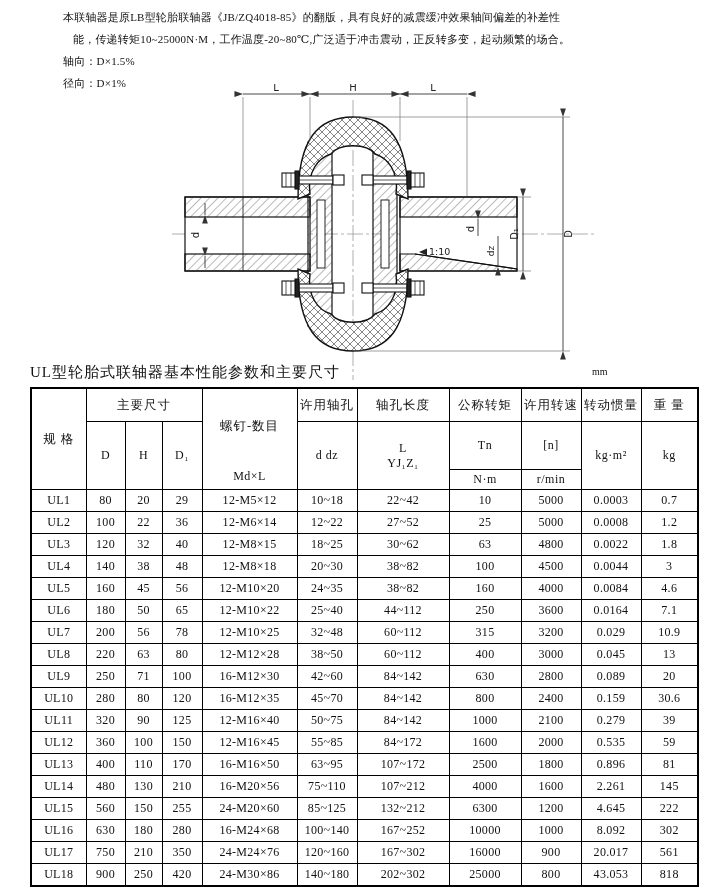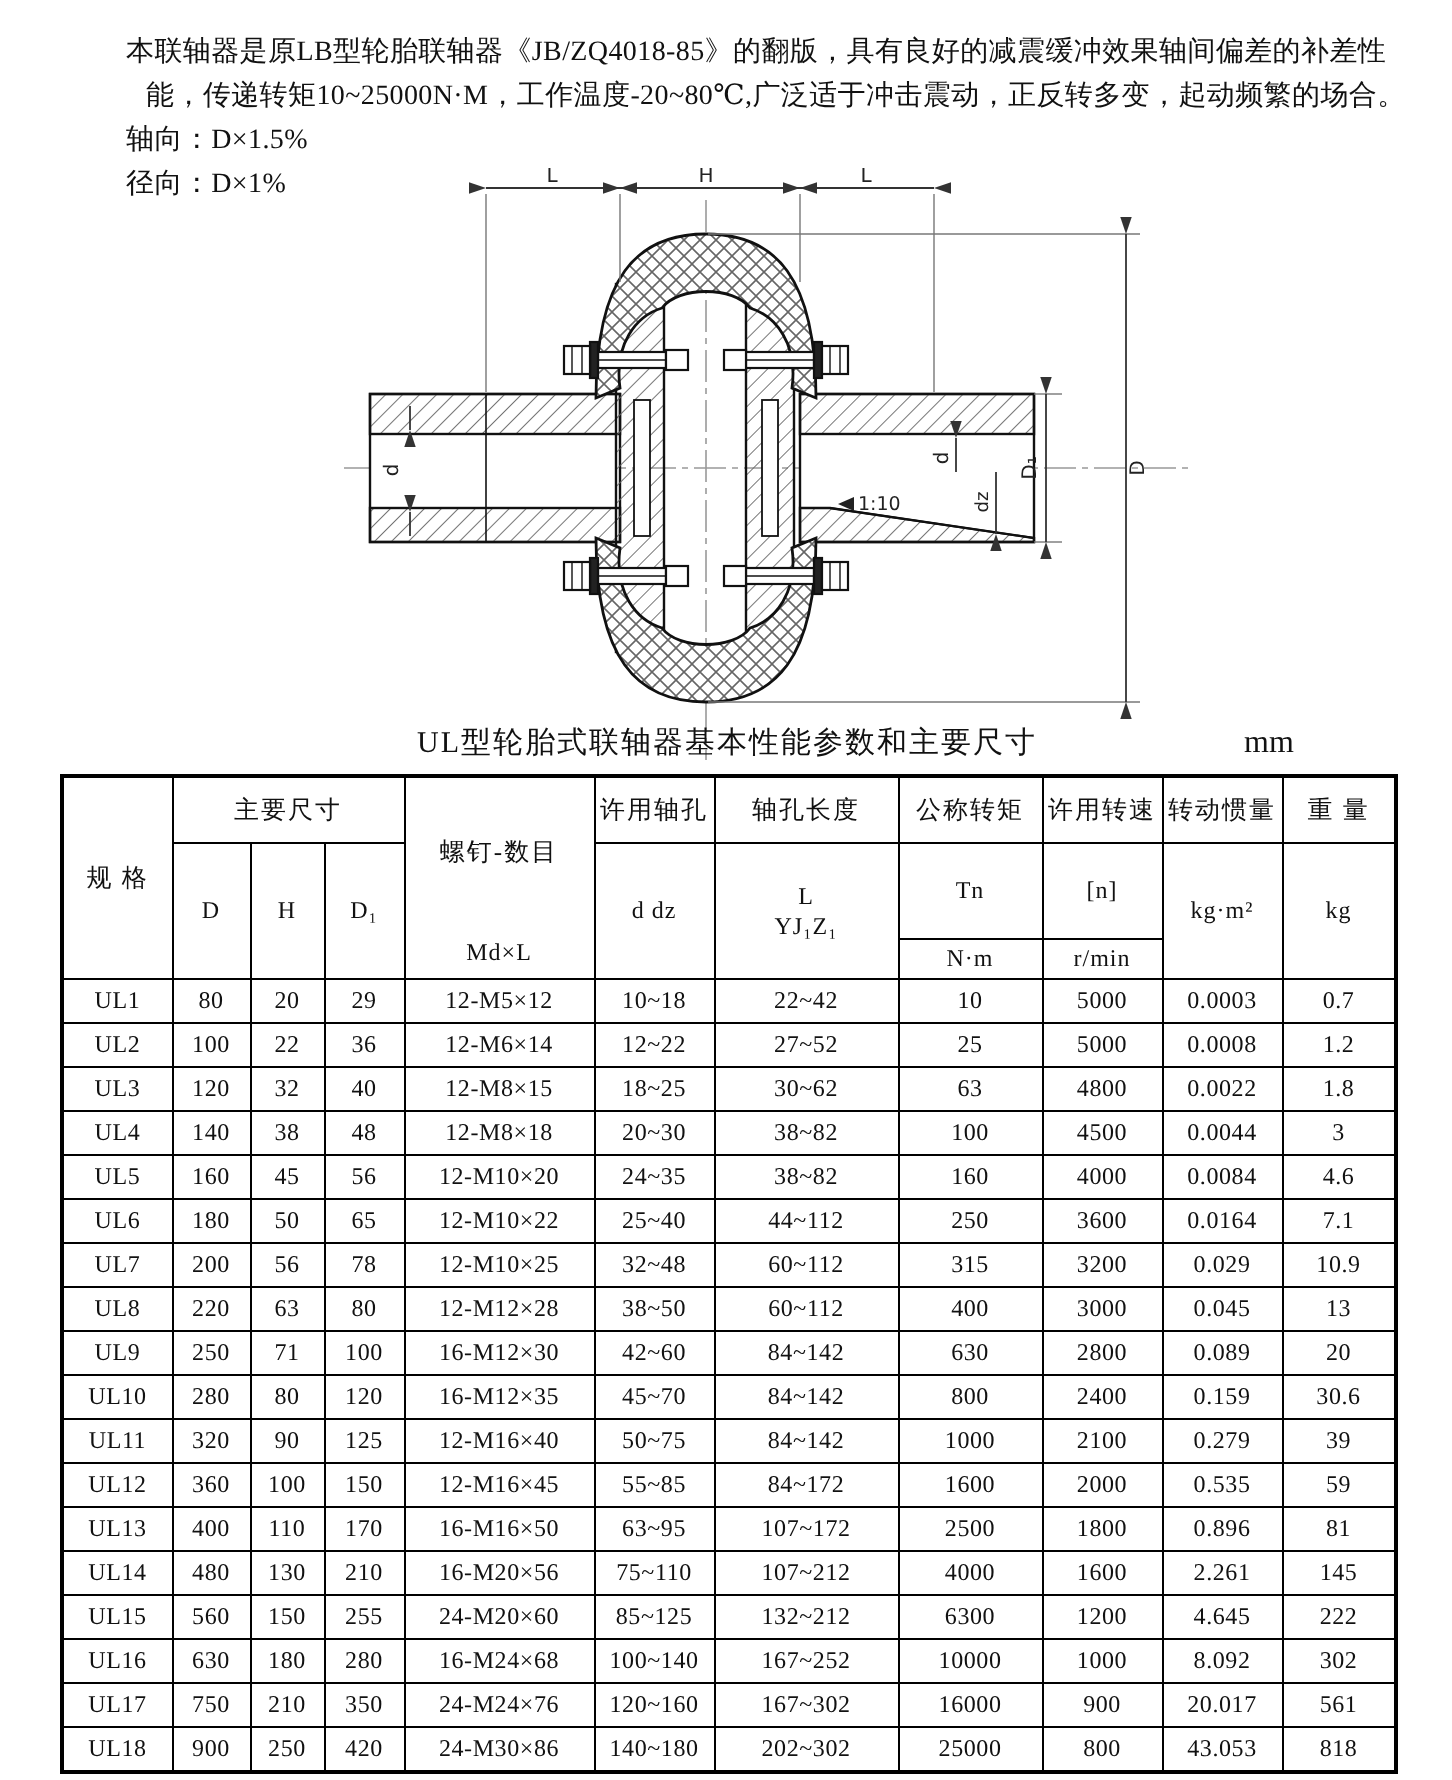--- a/index.html
+++ b/index.html
@@ -2,29 +2,29 @@
 <html><head>
 <meta charset="utf-8">
 <style>
   html,body{margin:0;padding:0;}
   body{
     width:726px;height:890px;position:relative;overflow:hidden;
     background:#fff;color:#111;
     font-family:"Liberation Serif","DejaVu Serif",serif;
   }
   
-  .intro{position:absolute;left:33px;top:16px;width:690px;font-size:14px;line-height:22px;}
+  .intro{position:absolute;left:33px;top:6px;width:690px;font-size:11px;line-height:22px;}
   .intro .line{white-space:nowrap;letter-spacing:.2px;margin-left:40px;}
   .intro .indent{margin-left:30px;}
   
   .drawing{position:absolute;left:170px;top:84px;width:440px;height:302px;}
   
   .table-wrap{position:absolute;left:30px;top:361px;width:667px;}
-  .table-title{position:relative;text-align:center;font-size:15px;letter-spacing:1px;height:26px;line-height:22px;}
-  .unit-mm{position:absolute;left:592px;top:0;font-size:16px;letter-spacing:0;}
+  .table-title{position:relative;font-size:15px;letter-spacing:1px;height:26px;line-height:22px;}
+  .unit-mm{position:absolute;left:562px;top:0;font-size:10px;letter-spacing:0;}
   table.spec{border-collapse:collapse;table-layout:fixed;width:667px;border:2px solid #000;}
   table.spec th,table.spec td{
     border:1px solid #000;text-align:center;vertical-align:middle;
     padding:0;font-weight:normal;overflow:hidden;
   }
   table.spec thead th{font-size:12.5px;letter-spacing:1px;}
   table.spec thead .sub{font-size:12px;letter-spacing:.5px;}
   tr.h1 th{height:32px;}
   tr.h2 th{height:23px;}
   tr.h3 th{height:19px;}

